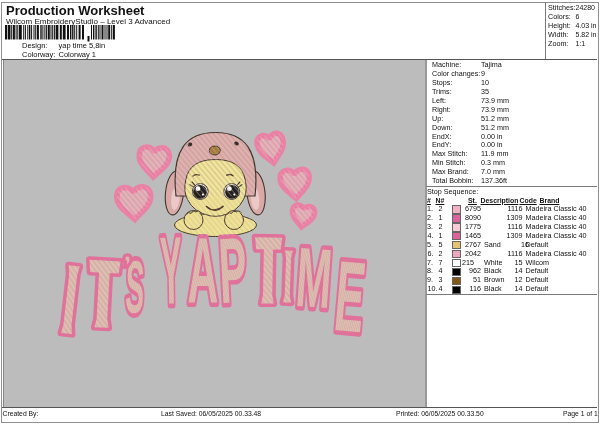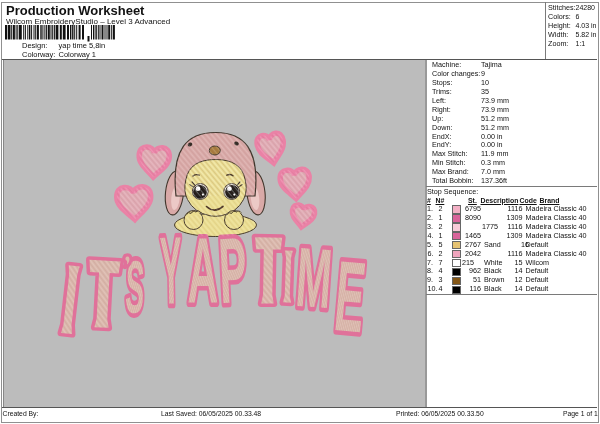--- a/index.html
+++ b/index.html
@@ -135,21 +135,21 @@
   <div class="abs t72" style="left:525.5px;top:204.8px;">Madeira Classic 40</div>
   <div class="abs t72" style="left:427px;top:213.8px;">2.</div>
   <div class="abs t72" style="left:438.5px;top:213.8px;">1</div>
   <div class="abs" style="left:451.5px;top:214.1px;width:7px;height:6.5px;background:#d9639a;border:0.5px solid #666;"></div>
   <div class="abs t72" style="left:462px;top:213.8px;width:19px;text-align:right;">8090</div>
   <div class="abs t72" style="left:500px;top:213.8px;width:22.5px;text-align:right;">1309</div>
   <div class="abs t72" style="left:525.5px;top:213.8px;">Madeira Classic 40</div>
   <div class="abs t72" style="left:427px;top:222.7px;">3.</div>
   <div class="abs t72" style="left:438.5px;top:222.7px;">2</div>
   <div class="abs" style="left:451.5px;top:223.0px;width:7px;height:6.5px;background:#f7cbd8;border:0.5px solid #666;"></div>
-  <div class="abs t72" style="left:462px;top:222.7px;width:36px;text-align:right;">1775</div>
+  <div class="abs t72" style="left:462px;top:222.7px;width:19px;text-align:right;">1775</div>
   <div class="abs t72" style="left:500px;top:222.7px;width:22.5px;text-align:right;">1116</div>
   <div class="abs t72" style="left:525.5px;top:222.7px;">Madeira Classic 40</div>
   <div class="abs t72" style="left:427.5px;top:231.6px;">4.</div>
   <div class="abs t72" style="left:438.5px;top:231.6px;">1</div>
   <div class="abs" style="left:451.5px;top:231.9px;width:7px;height:6.5px;background:#d9639a;border:0.5px solid #666;"></div>
   <div class="abs t72" style="left:462px;top:231.6px;width:19px;text-align:right;">1465</div>
   <div class="abs t72" style="left:500px;top:231.6px;width:22.5px;text-align:right;">1309</div>
   <div class="abs t72" style="left:525.5px;top:231.6px;">Madeira Classic 40</div>
   <div class="abs t72" style="left:427px;top:240.6px;">5.</div>
   <div class="abs t72" style="left:438.5px;top:240.6px;">5</div>

